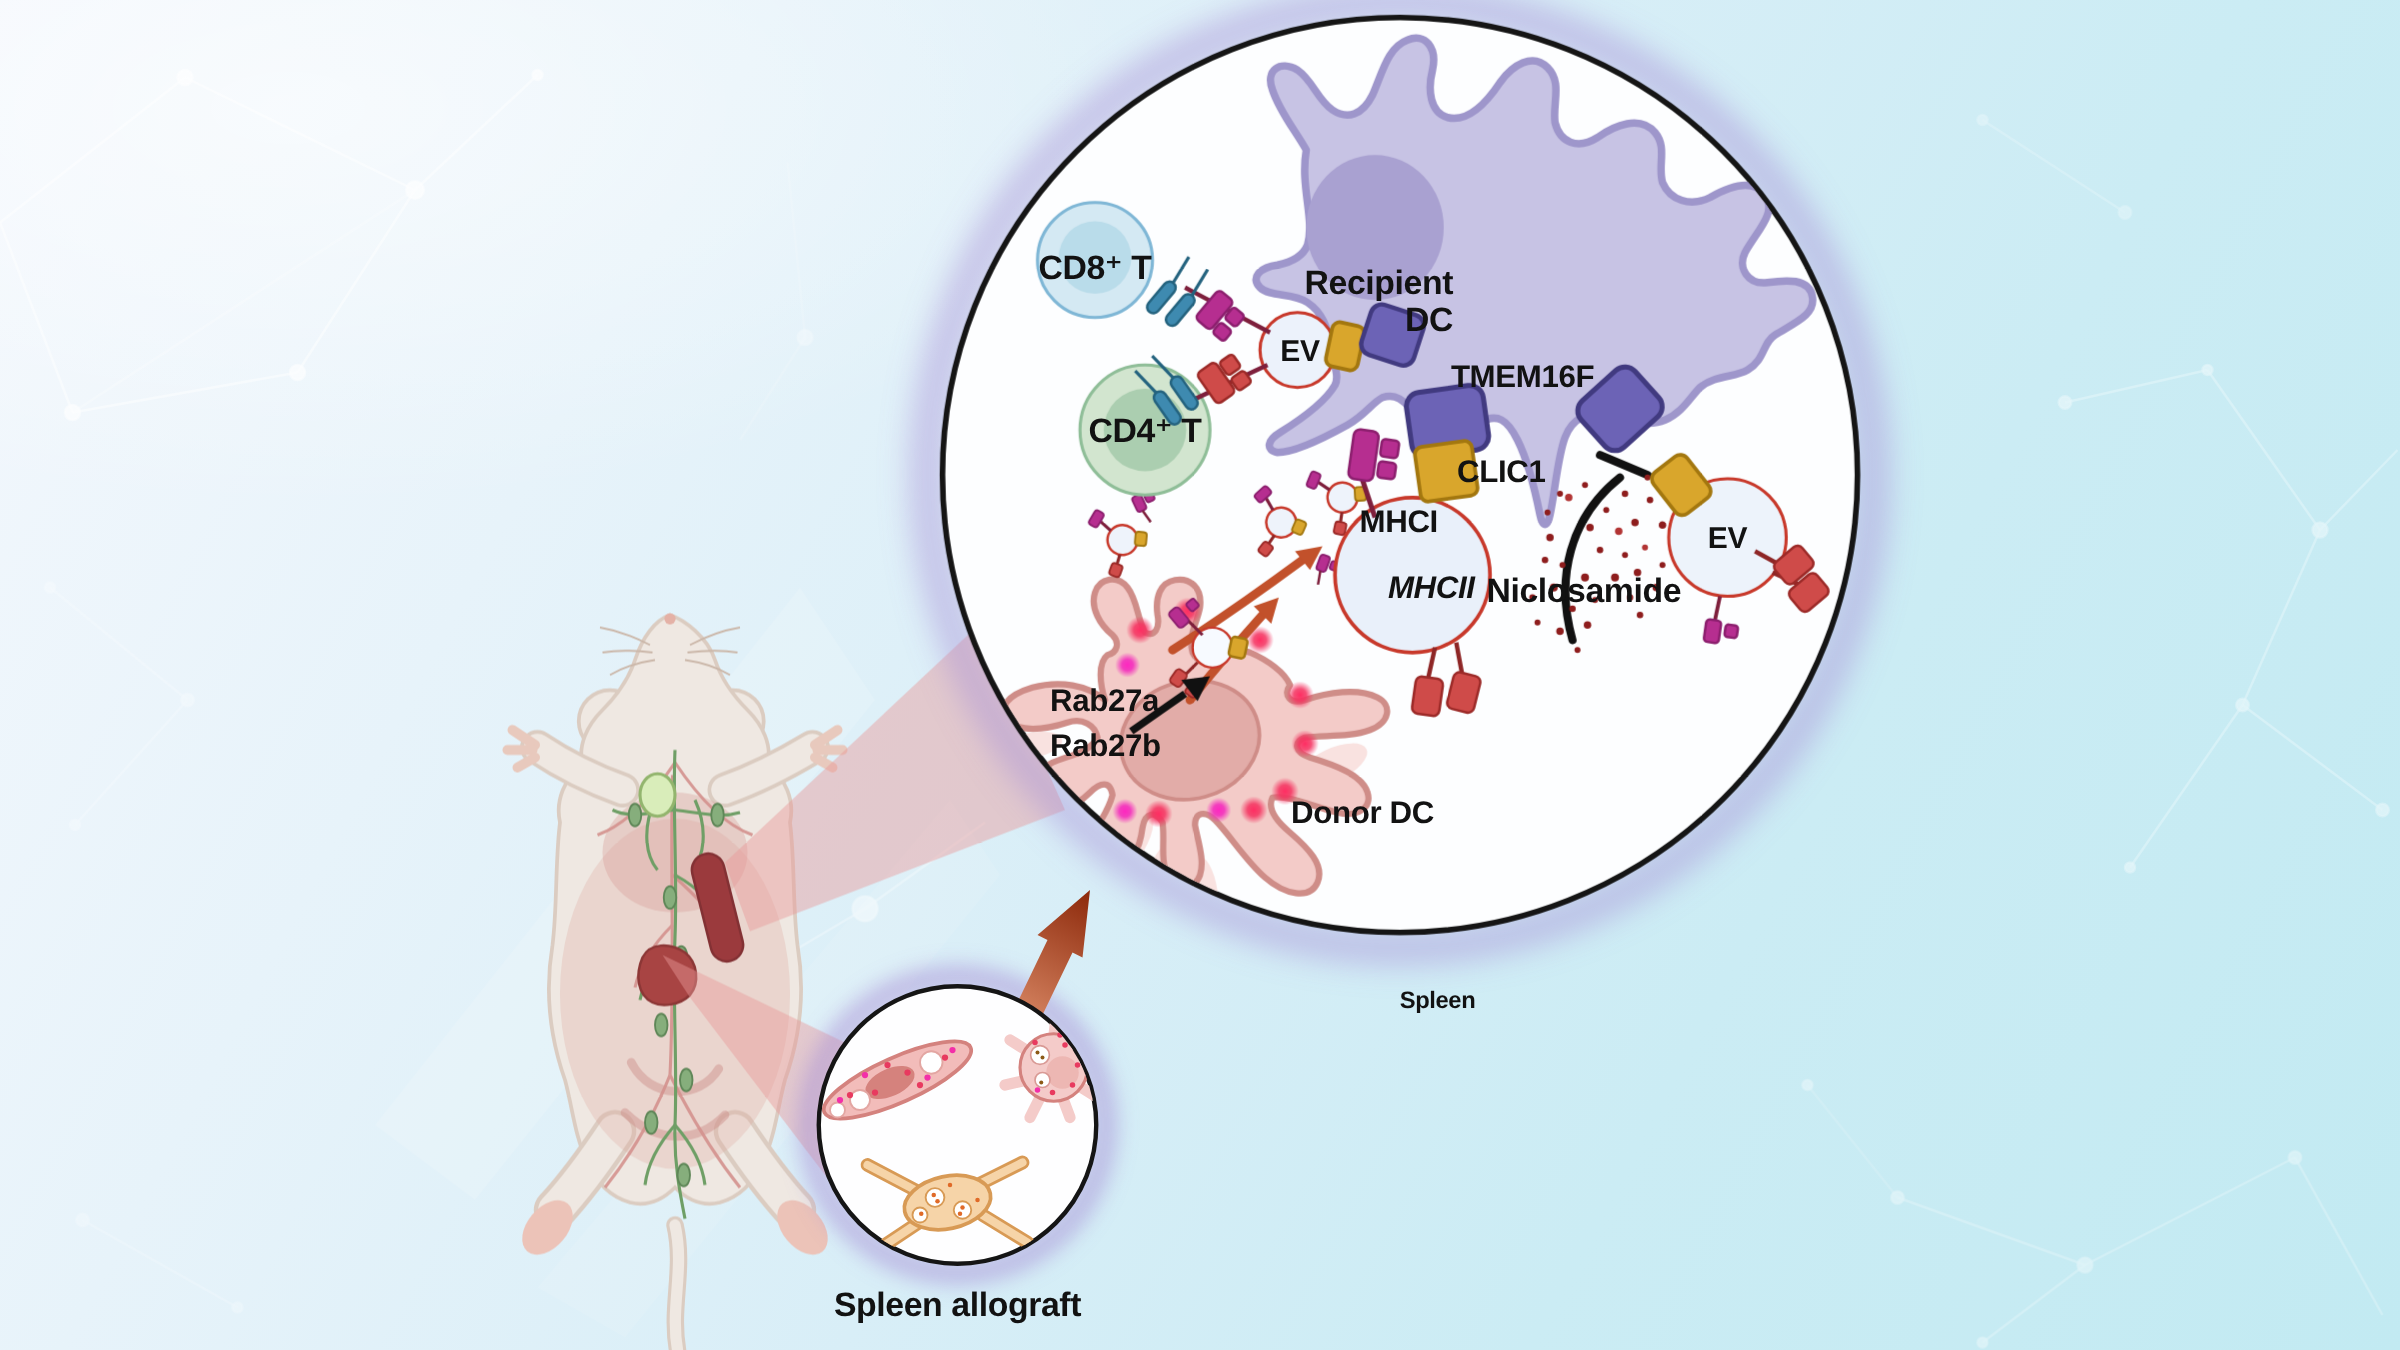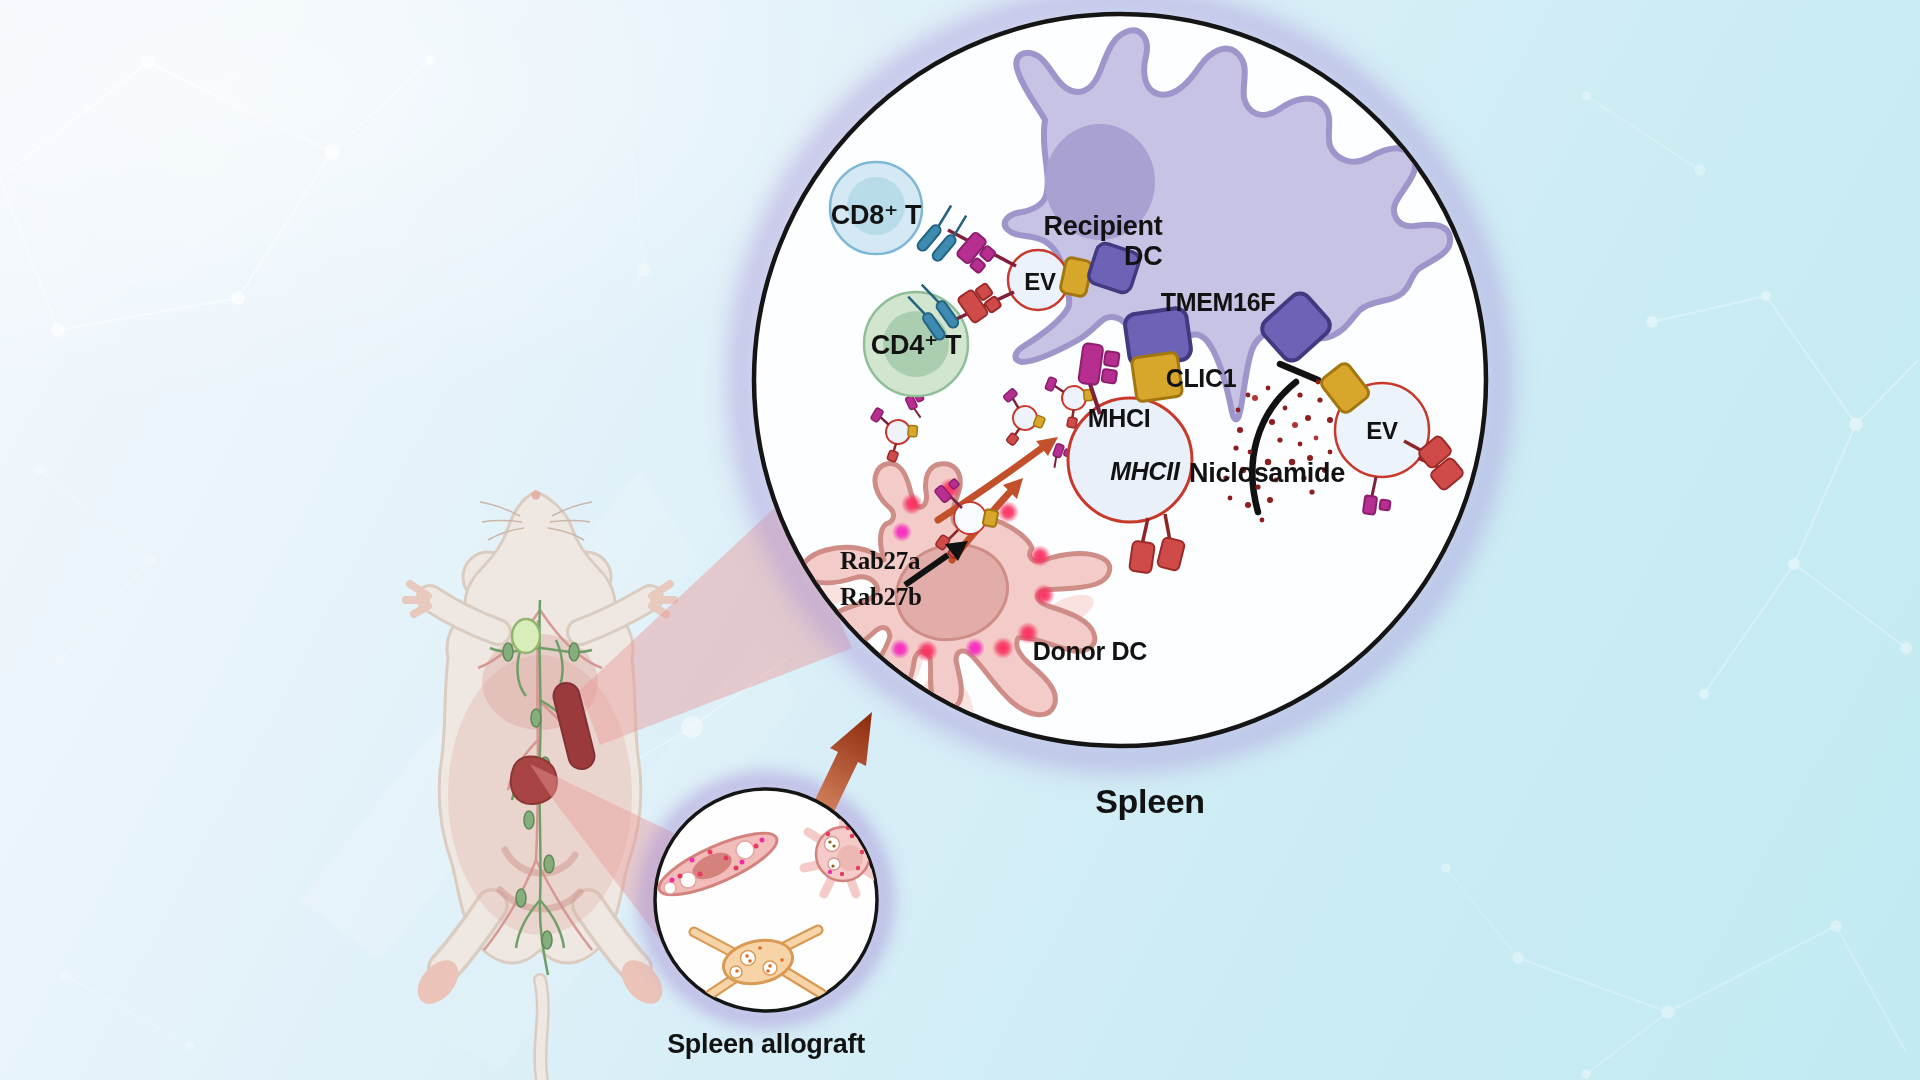--- a/index.html
+++ b/index.html
@@ -13,22 +13,22 @@
     background:radial-gradient(60% 50% at 12% 8%, rgba(255,255,255,.55), rgba(255,255,255,0) 60%);
     pointer-events:none;
   }
   svg{position:absolute;left:0;top:0;}
   .labels{position:absolute;inset:0;pointer-events:none;}
   .lbl{
     position:absolute;font-weight:700;color:#121212;white-space:nowrap;
     transform:translate(-50%,-50%);letter-spacing:-0.3px;
   }
   .lbl.two{text-align:right;line-height:30px;margin-top:36px;}
-  .lbl.left{transform:translate(0,-50%);text-align:center;font-family:Liberation Serif, serif;}
-  .s27{font-size:27px;} .s28{font-size:25px;} .s29{font-size:34px;} .s26{font-size:24px;}
+  .lbl.left{transform:translate(0,-50%);text-align:center;}
+  .s27{font-size:27px;} .s28{font-size:25px;} .s29{font-size:19px;} .s26{font-size:24px;}
 </style>
 </head>
 <body>
 
 <div id="sheen"></div>
 
 <svg width="1920" height="1080" viewBox="0 0 1920 1080">
   <defs>
     <filter id="blur12" x="-40%" y="-40%" width="180%" height="180%">
         <feGaussianBlur stdDeviation="12"></feGaussianBlur>

